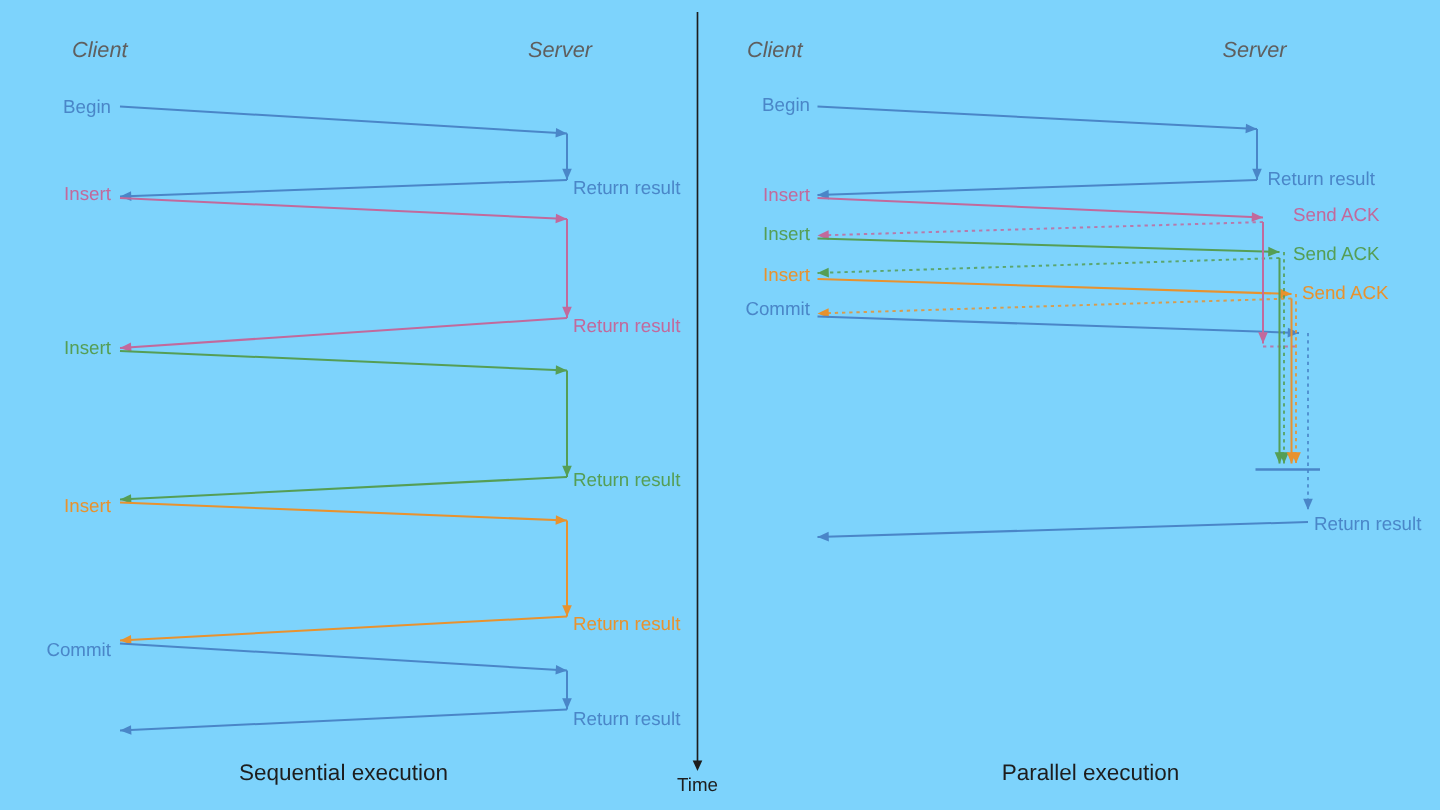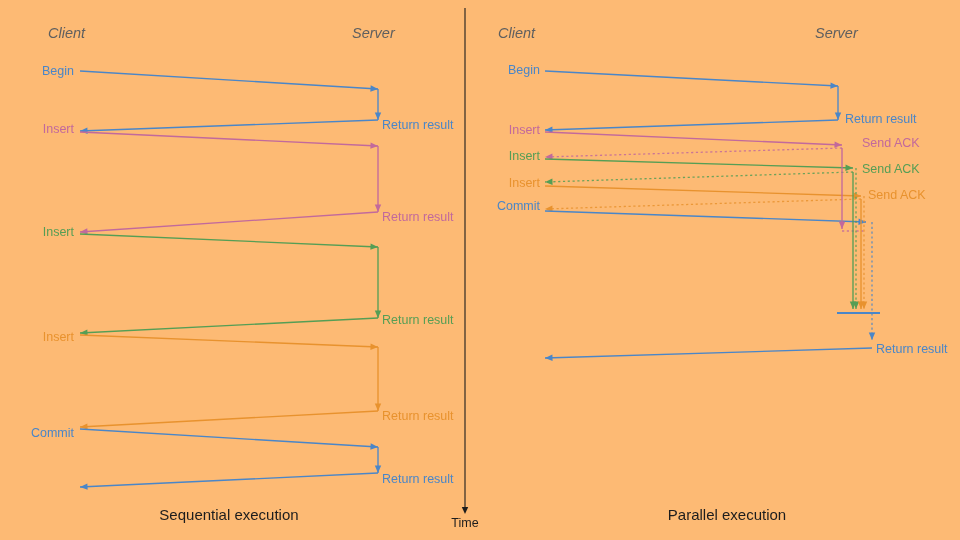--- a/index.html
+++ b/index.html
@@ -11,21 +11,21 @@
   body {
     width: 960px;
     height: 540px;
     overflow: hidden;
     font-family: "Liberation Sans", sans-serif;
   }
   #diagram-root {
     position: relative;
     width: 960px;
     height: 540px;
-    background: #fdba74;
+    background: #7dd3fc;
   }
   svg#scene {
     display: block;
     width: 960px;
     height: 540px;
   }
   text {
     font-family: "Liberation Sans", sans-serif;
     dominant-baseline: middle;
   }

